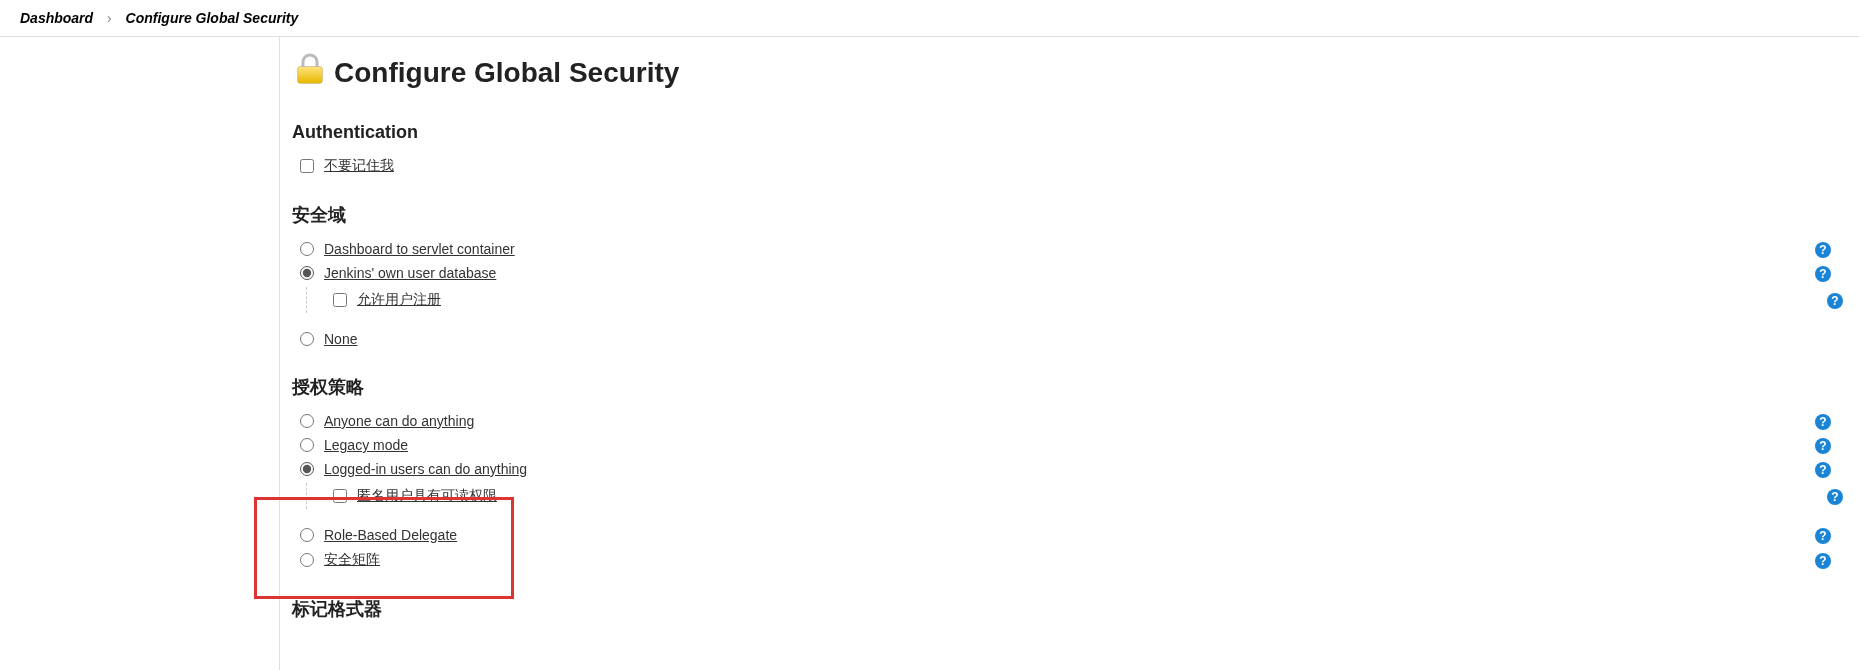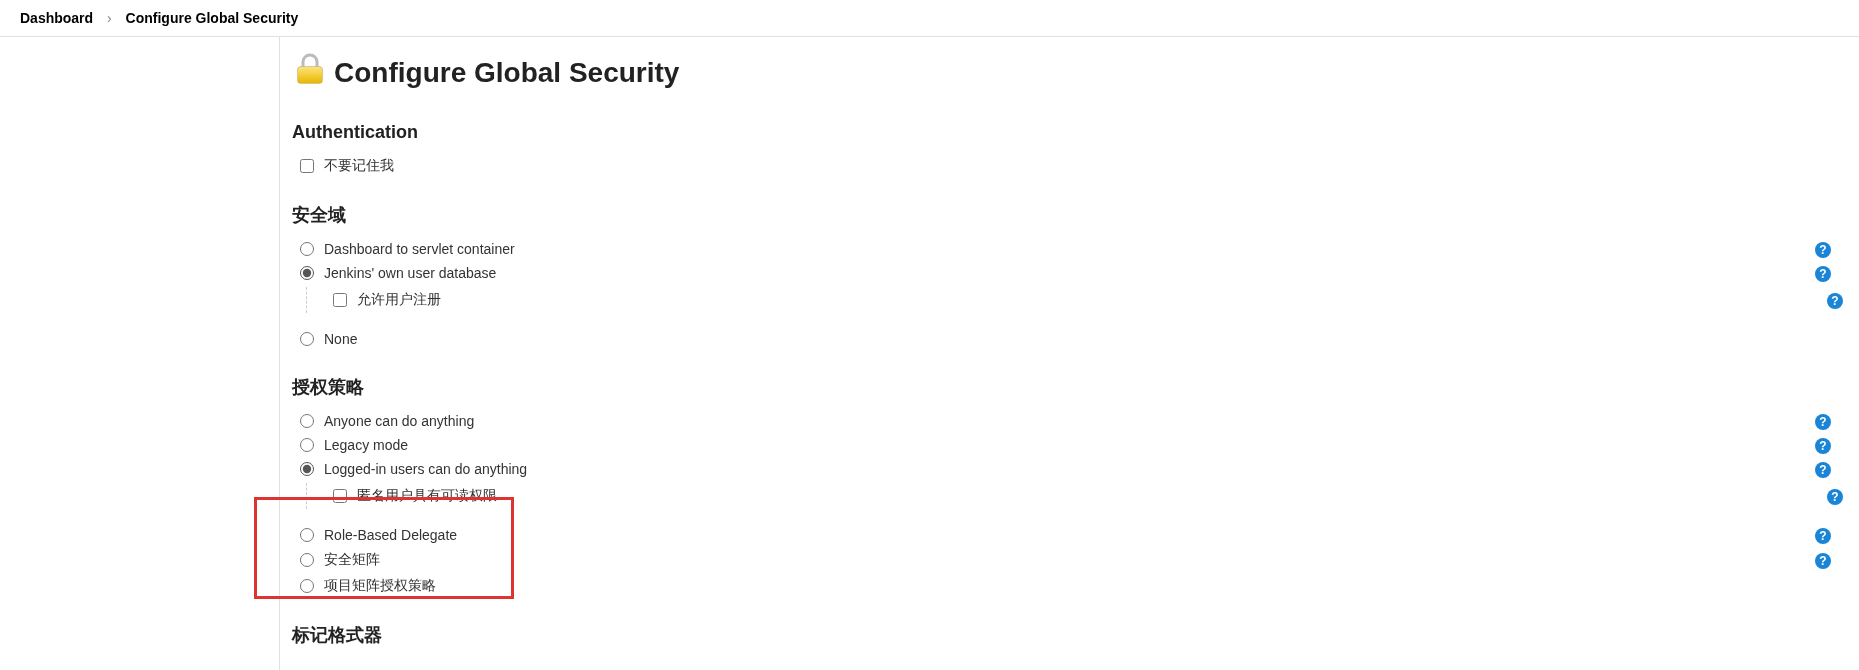--- a/index.html
+++ b/index.html
@@ -8,21 +8,21 @@
     font-size: 14px;
     color: #222;
     background: #fff;
   }
   .breadcrumb-bar {
     padding: 10px 20px;
     border-bottom: 1px solid #e0e0e0;
     font-size: 14px;
     font-weight: 600;
   }
-  .breadcrumb-bar a { color: #000; text-decoration: none; }
+  .breadcrumb-bar a { color: #000; text-decoration: none; font-style: italic; }
   .breadcrumb-sep { margin: 0 10px; color: #888; font-weight: normal; }
   .layout { display: flex; }
   .sidebar {
     width: 280px;
     min-height: 640px;
     border-right: 1px solid #e0e0e0;
   }
   .main {
     flex: 1;
     padding: 14px 20px 14px 12px;
@@ -50,20 +50,21 @@
   .field-row input[type="radio"],
   .field-row input[type="checkbox"] {
     margin-right: 10px;
     width: 14px;
     height: 14px;
     accent-color: #555;
   }
   .field-row label {
     color: #333;
     font-size: 14px;
+    text-decoration: underline;
   }
   .nested {
     margin-left: 14px;
     padding-left: 18px;
     border-left: 1px dashed #ccc;
     margin-top: 2px;
     margin-bottom: 2px;
   }
   .spacer { height: 12px; }
   .highlight-box {
@@ -182,22 +183,18 @@
     <div id="role-row" class="field-row">
       <input type="radio" name="authz" style="">
       <label>Role-Based Delegate</label>
       <span class="help-col"><span class="help-icon">?</span></span>
     </div>
     <div class="field-row">
       <input type="radio" name="authz" style="">
       <label>安全矩阵</label>
       <span class="help-col"><span class="help-icon">?</span></span>
     </div>
-    <div id="projmatrix-row" class="field-row">
-      <input type="radio" name="authz" style="">
-      <label>项目矩阵授权策略</label>
-    </div>
 
     <div class="section-heading">标记格式器</div>
 
     <div id="highlight" class="highlight-box" style="left: -26px; top: 460px; width: 260px; height: 102px;"></div>
   </div>
 </div>
 
 </body></html>

